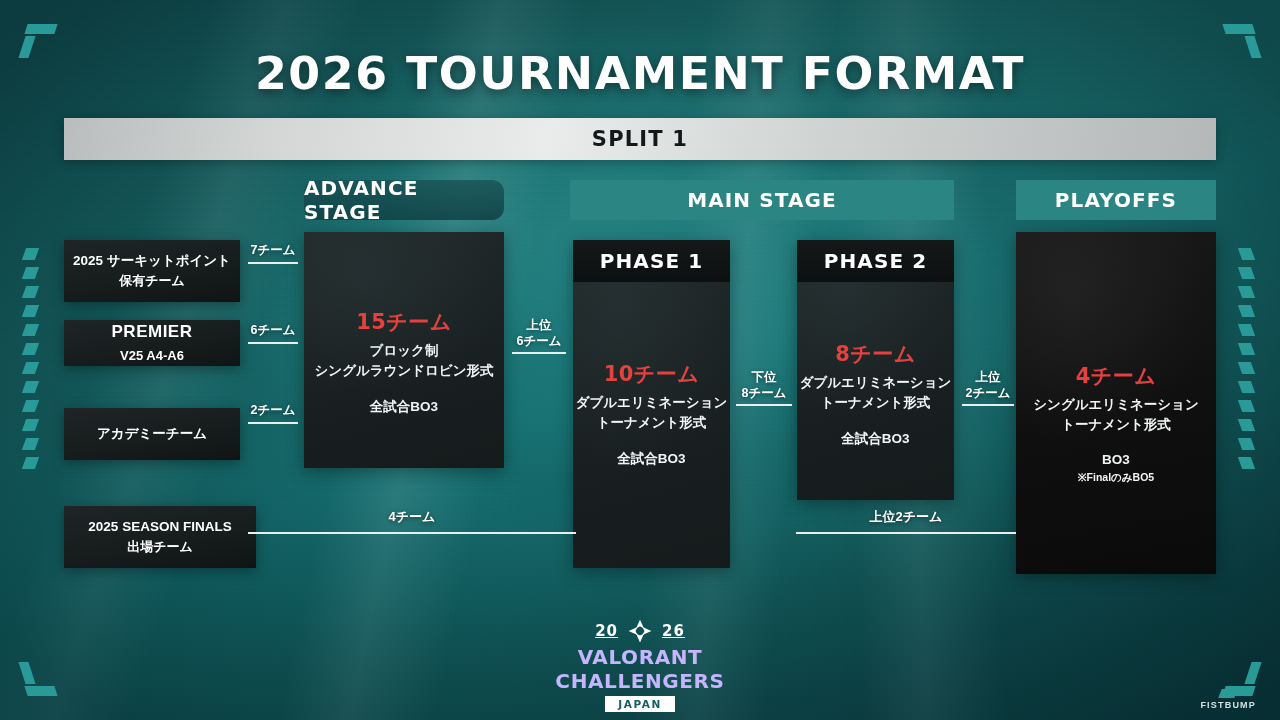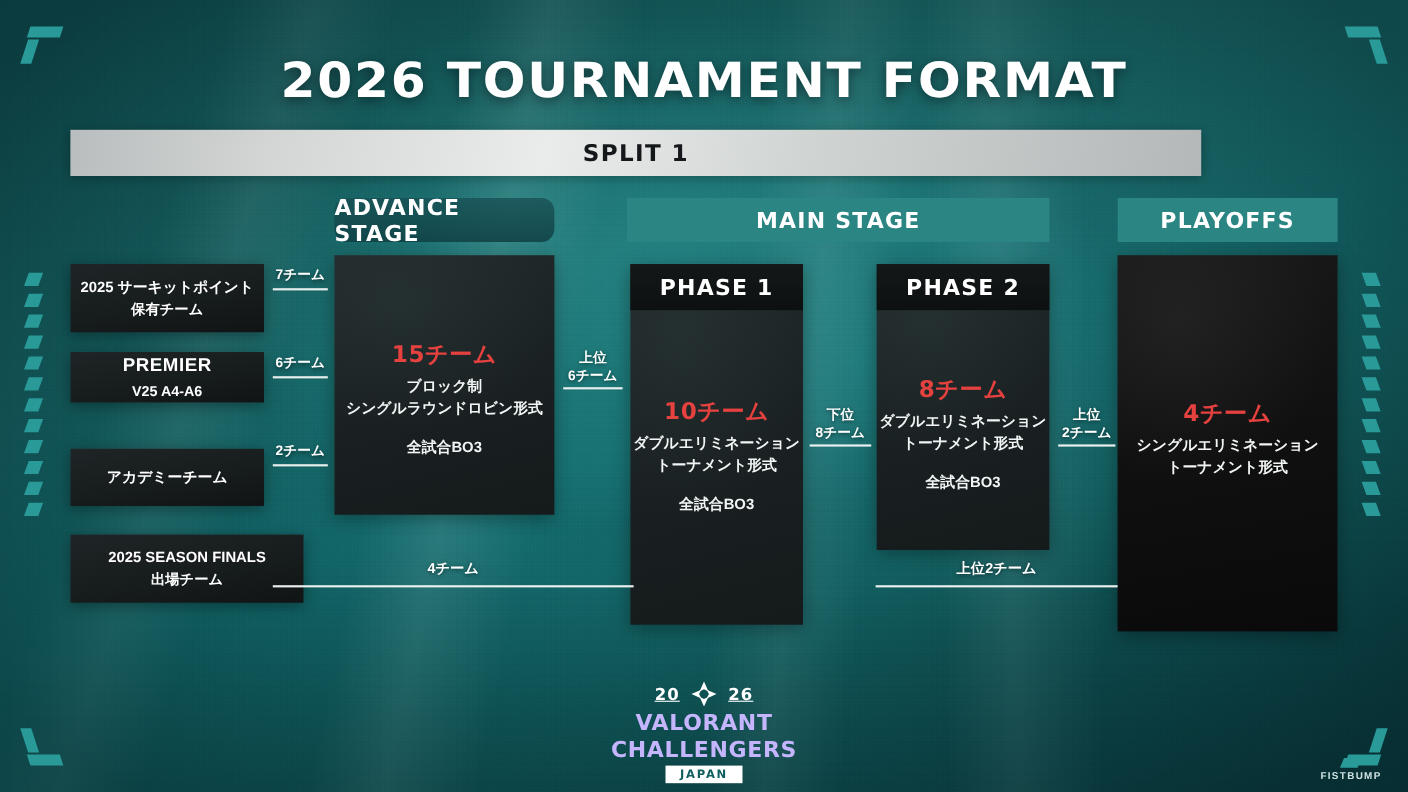--- a/index.html
+++ b/index.html
@@ -72,21 +72,21 @@
   .title{
     position:absolute; top:48px; left:0; width:1280px; text-align:center; z-index:7;
     font-family:"DejaVu Sans", sans-serif;
     font-size:44px; font-weight:700; letter-spacing:1.5px; color:#fff;
     transform:scaleX(1.04);
     text-shadow:0 3px 10px rgba(0,0,0,.45);
   }
 
   
   .split{
-    position:absolute; left:64px; top:118px; width:1028px; height:42px; z-index:7;
+    position:absolute; left:64px; top:118px; width:1152px; height:42px; z-index:7;
     background:linear-gradient(100deg,#b9bdbd 0%,#d3d6d5 18%,#e9eceb 42%,#cfd3d2 66%,#b4b8b8 100%);
     display:flex; align-items:center; justify-content:center;
     box-shadow:0 2px 10px rgba(0,0,0,.3);
   }
   .split span{
     font-family:"DejaVu Sans", sans-serif;
     font-size:21px; font-weight:700; color:#15181a; letter-spacing:1.2px;
   }
 
   
@@ -249,21 +249,21 @@
 
 <div class="srcbox big" style="left:64px; top:320px; width:176px; height:46px;">
   <div class="l1">PREMIER</div>
   <div class="l2">V25 A4-A6</div>
 </div>
 
 <div class="srcbox" style="left:64px; top:408px; width:176px; height:52px;">
   <div class="l1">アカデミーチーム</div>
 </div>
 
-<div class="srcbox" style="left:64px; top:486px; width:212px; height:62px;">
+<div class="srcbox" style="left:64px; top:506px; width:192px; height:62px;">
   <div class="l1">2025 SEASON FINALS</div>
   <div class="l2">出場チーム</div>
 </div>
 
 <div class="conn" style="left:248px; top:243px; width:50px;">
   <div class="lbl">7チーム</div>
   <div class="bar"></div>
 </div>
 
 <div class="conn" style="left:248px; top:323px; width:50px;">
@@ -348,20 +348,24 @@
   </div>
   <div class="bar"></div>
 </div>
 
 <div class="panel black" style="left:1016px; top:232px; width:200px; height:342px;">
   <div class="body" style="top:130px;">
     <div class="teams">4チーム</div>
     <div class="fmt">
       <div>シングルエリミネーション</div>
       <div>トーナメント形式</div>
+    </div>
+    <div class="bo">
+      <span>BO3</span>
+      <small>※FinalのみBO5</small>
     </div>
   </div>
 </div>
 
 <div class="logo">
   <div class="mark">
     <span class="yr">20</span>
     <span class="star">
       <svg viewBox="0 0 32 32" width="26" height="26" aria-hidden="true">
         <path d="M16 2 L21 13 L16 10.5 L11 13 Z" fill="#ffffff"></path>

